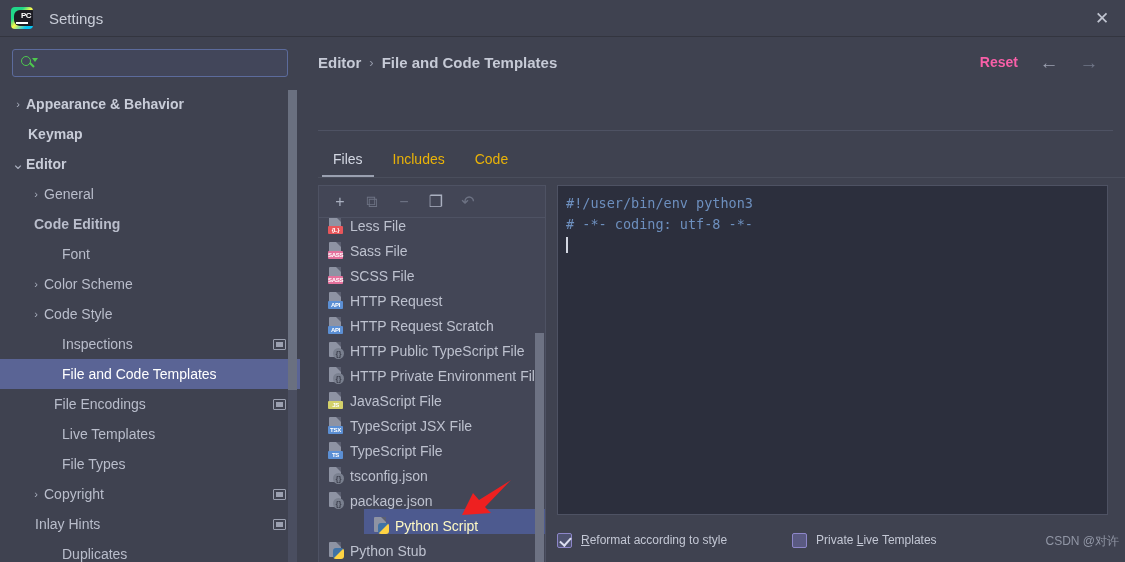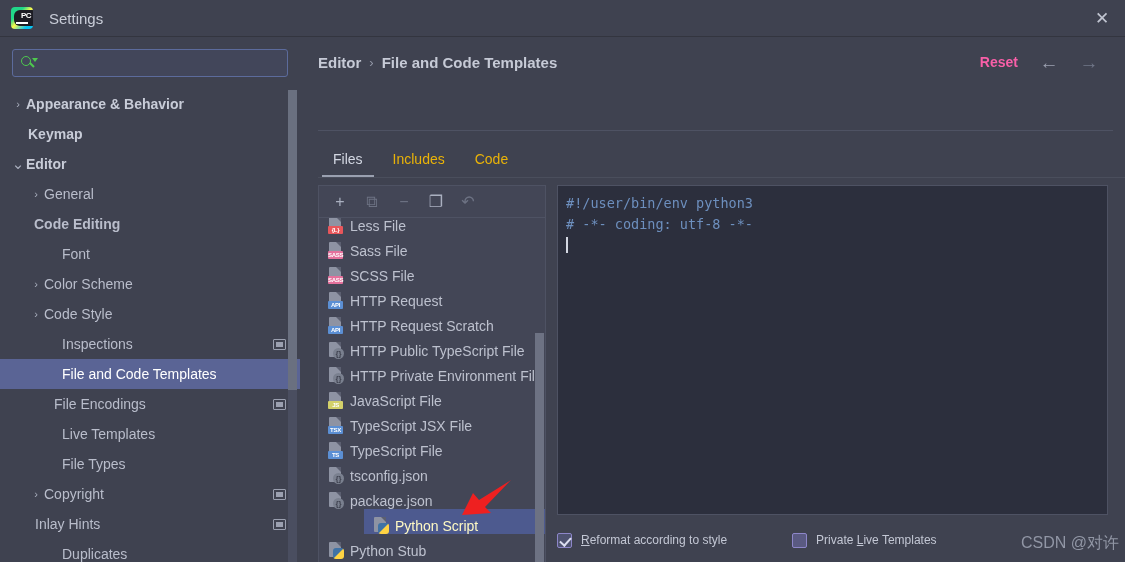--- a/index.html
+++ b/index.html
@@ -257,21 +257,21 @@
   .cbox.checked { background: #4e5270; }
   .cbox.checked::after {
     content: ""; position: absolute; left: 4px; top: 1px; width: 5px; height: 9px;
     border: solid #dcdff0; border-width: 0 2px 2px 0; transform: rotate(42deg);
   }
   .cb-label { margin-left: 9px; font-size: 12px; color: #c3c7d4; white-space: nowrap; }
   .cb-label .u { text-decoration: underline; }
   .cb2 { margin-left: 65px; }
   .watermark {
     position: absolute; right: 6px; top: 348px;
-    font-size: 16px; color: #9196a5; white-space: nowrap;
+    font-size: 12px; color: #9196a5; white-space: nowrap;
   }
 
   
   .red-arrow { position: absolute; left: 449px; top: 477px; pointer-events: none; }
 </style>
 </head>
 <body>
 
 <div id="app">
 

